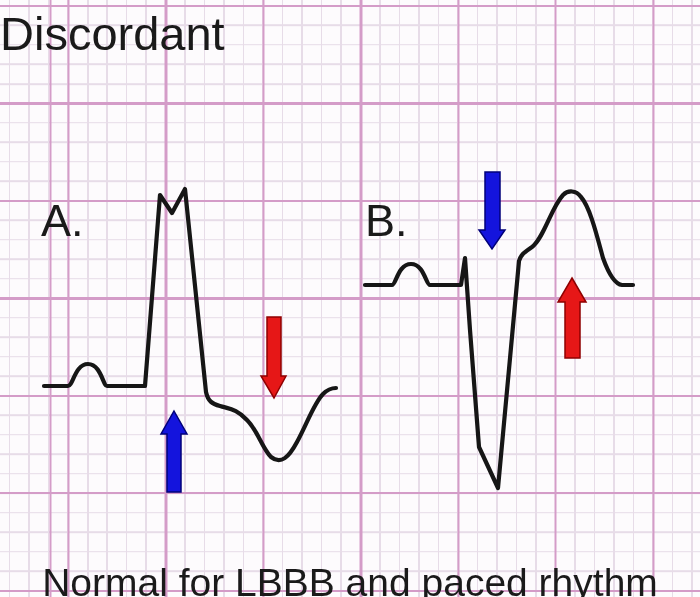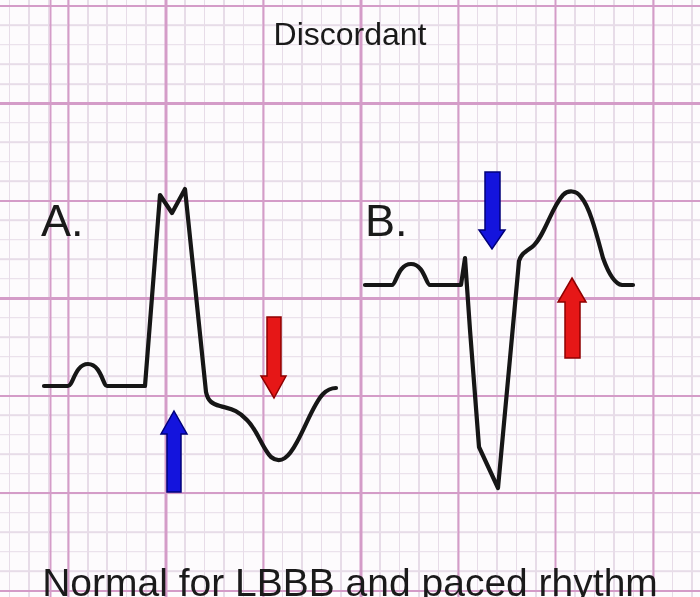--- a/index.html
+++ b/index.html
@@ -11,22 +11,22 @@
     background-color:var(--background,#fdfbfd);
     background-image:
       repeating-linear-gradient(to right, var(--grid_major) 0 2px, transparent 2px 97.5px),
       repeating-linear-gradient(to bottom, var(--grid_major) 0 2px, transparent 2px 97.5px),
       repeating-linear-gradient(to right, var(--grid_minor) 0 1.5px, transparent 1.5px 19.5px),
       repeating-linear-gradient(to bottom, var(--grid_minor) 0 1.5px, transparent 1.5px 19.5px);
     background-position: 67.5px 0, 0 5px, 9px 0, 0 5.2px;
   }
   .title{
     position:absolute;top:9px;left:0;width:100%;
-    text-align:center;
-    font-size:32px;line-height:50px;
+    text-align:left;
+    font-size:47px;line-height:50px;
     color:var(--text,#1a1a1a);
     letter-spacing:0;
   }
   .panel-label{
     position:absolute;
     font-size:45px;line-height:45px;
     color:var(--text,#1a1a1a);
   }
   .label-a{left:41px;top:198px;}
   .label-b{left:365px;top:198px;}

